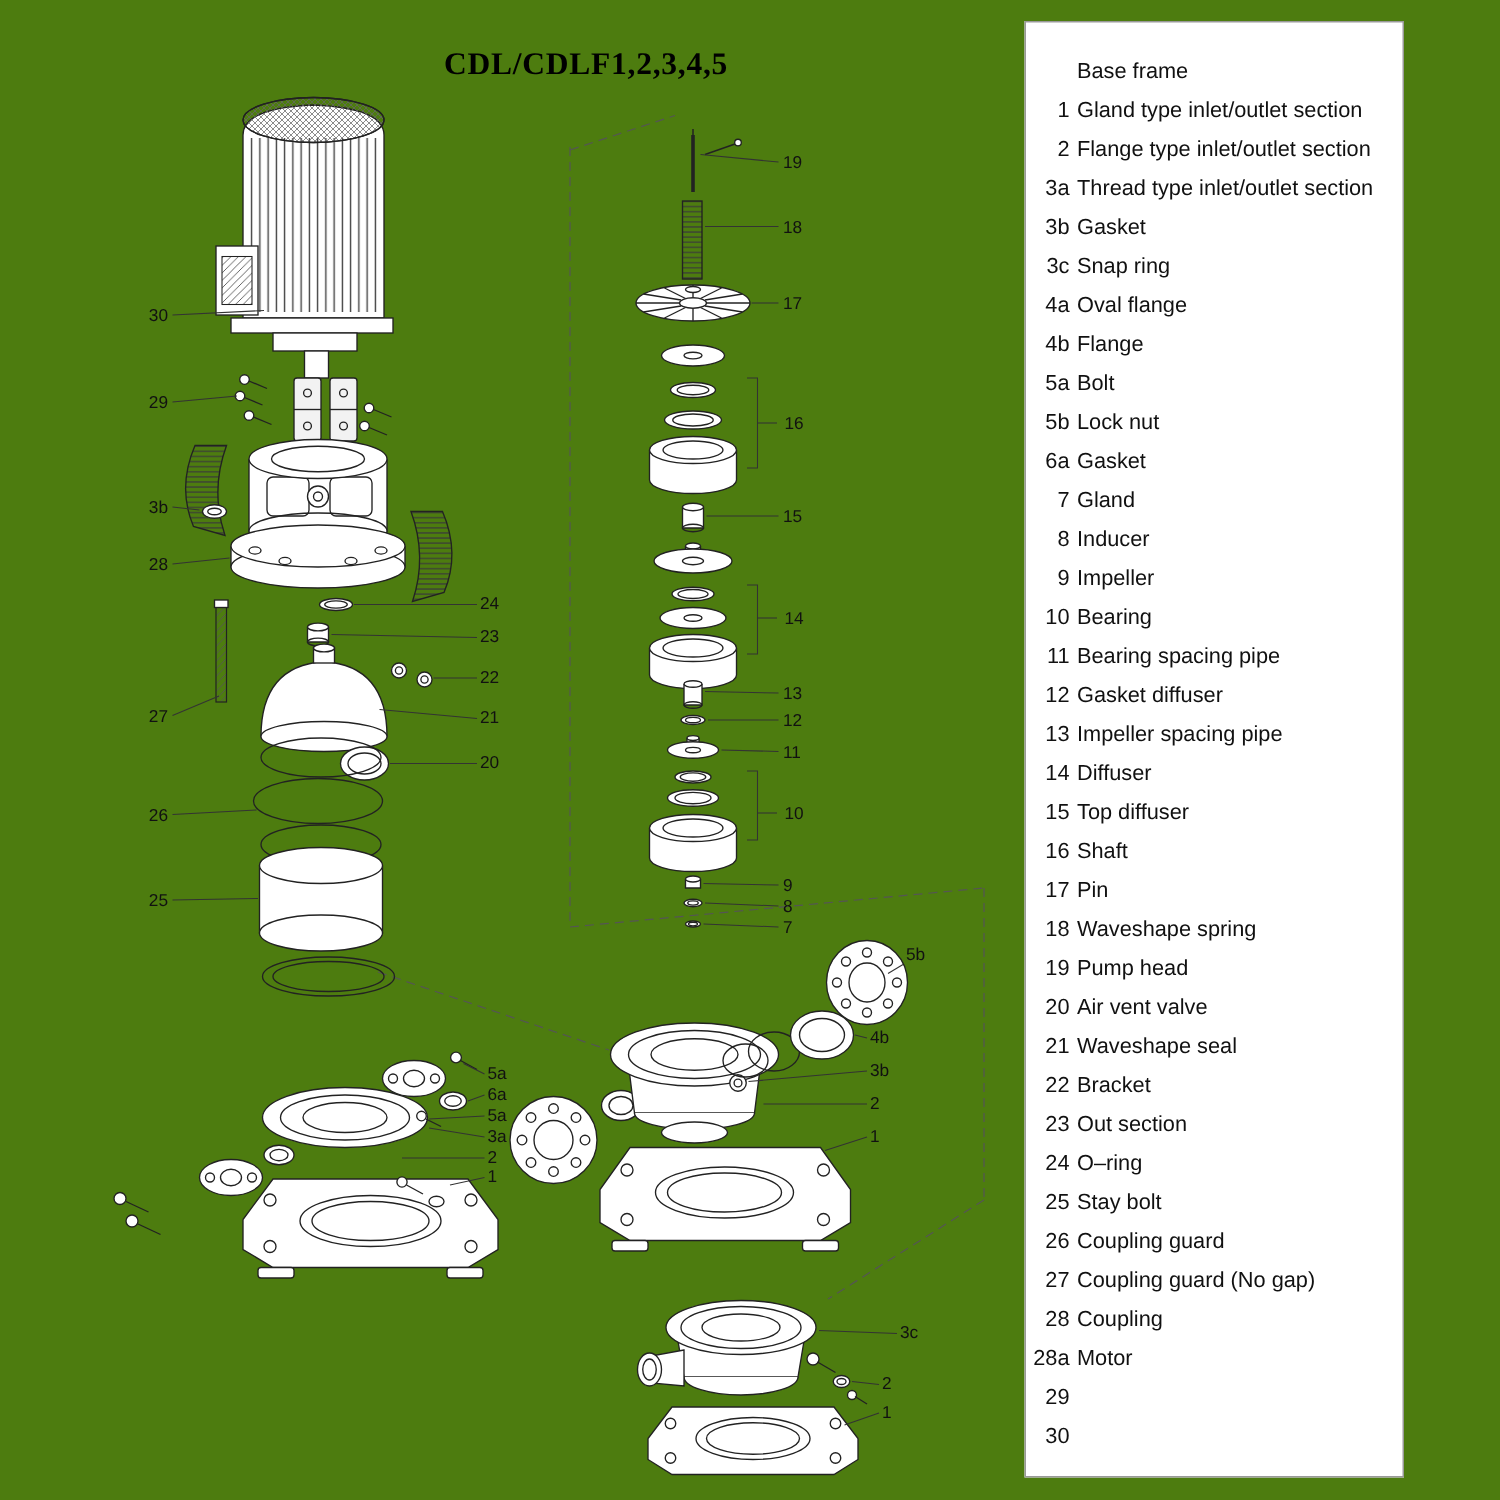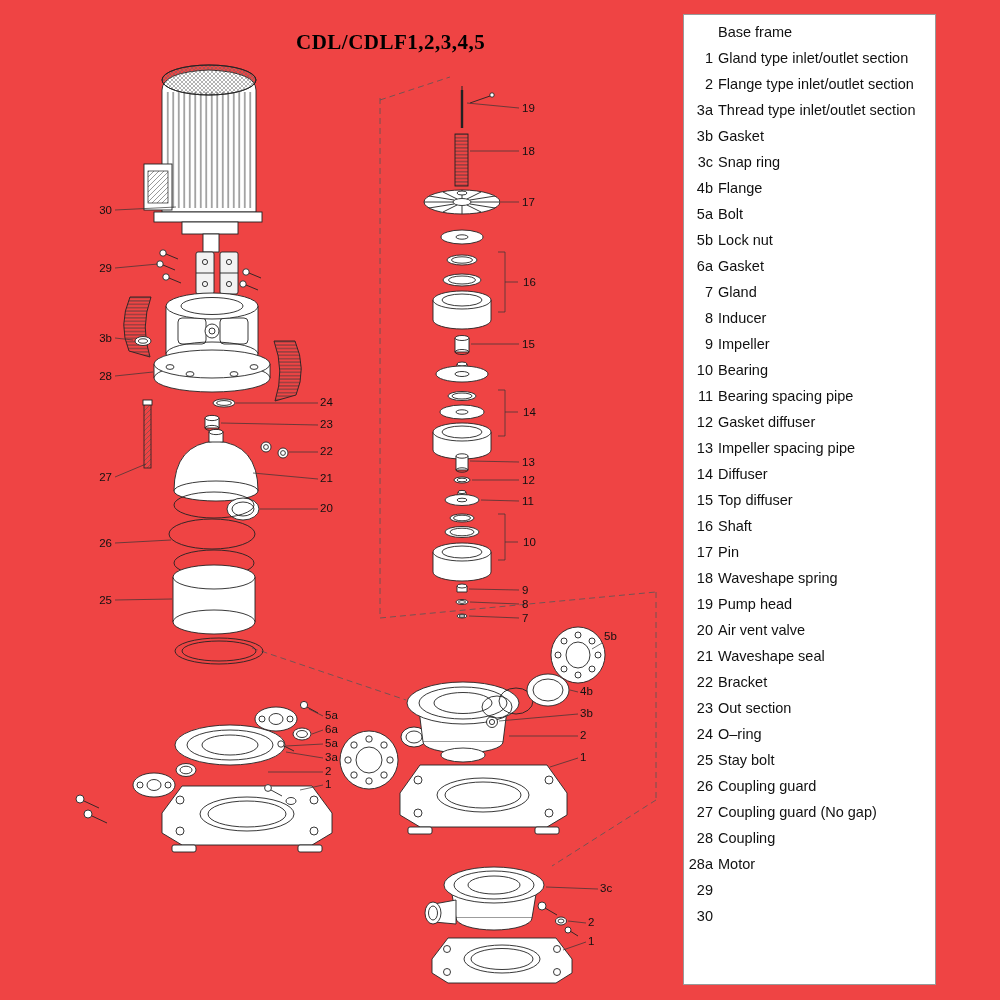--- a/index.html
+++ b/index.html
@@ -1,27 +1,27 @@
 <!DOCTYPE html>
 <html><head>
 <meta charset="utf-8">
 <style>
   * { margin:0; padding:0; box-sizing:border-box; }
   html,body { width:1000px; height:1000px; background:#fff; }
   body { font-family:"Liberation Sans", sans-serif; color:#1a1a1a; position:relative; }
-  .canvas { position:relative; width:1000px; height:1000px; background:#ef4444; overflow:hidden; }
+  .canvas { position:relative; width:1000px; height:1000px; background:#4d7c0f; overflow:hidden; }
   .title { position:absolute; left:296px; top:30px; font-family:"Liberation Serif", serif;
            font-weight:bold; font-size:21px; letter-spacing:0.5px; color:#000; }
   svg.diagram { position:absolute; left:0; top:0; }
   svg text { font-family:"Liberation Sans", sans-serif; font-size:11.5px; fill:#111; }
   .ln { fill:none; stroke:#222; stroke-width:0.9; }
   .fw { fill:#fff; stroke:#222; stroke-width:0.9; }
   .leader { fill:none; stroke:#333; stroke-width:0.7; }
   .parts-panel { position:absolute; left:683px; top:14px; width:253px; height:971px;
-                 border:1px solid #999; background:#fff; padding-top:4px; overflow:hidden; }
+                 border:1px solid #999; background:#fff; padding-top:20px; overflow:hidden; }
   .plist-row { display:flex; align-items:center; height:26px; }
   .pnum { flex:0 0 34px; width:34px; text-align:right; padding-right:5px; font-size:14.5px; color:#111; }
   .plbl { font-size:14.5px; white-space:nowrap; color:#111; }
 </style>
 </head>
 <body>
 
 <div class="canvas">
 
   <div class="title">CDL/CDLF1,2,3,4,5</div>
@@ -430,20 +430,24 @@
         </div>
         <div class="plist-row">
           <span class="pnum">3b</span>
           <span class="plbl">Gasket</span>
         </div>
         <div class="plist-row">
           <span class="pnum">3c</span>
           <span class="plbl">Snap ring</span>
         </div>
         <div class="plist-row">
+          <span class="pnum">4a</span>
+          <span class="plbl">Oval flange</span>
+        </div>
+        <div class="plist-row">
           <span class="pnum">4b</span>
           <span class="plbl">Flange</span>
         </div>
         <div class="plist-row">
           <span class="pnum">5a</span>
           <span class="plbl">Bolt</span>
         </div>
         <div class="plist-row">
           <span class="pnum">5b</span>
           <span class="plbl">Lock nut</span>

